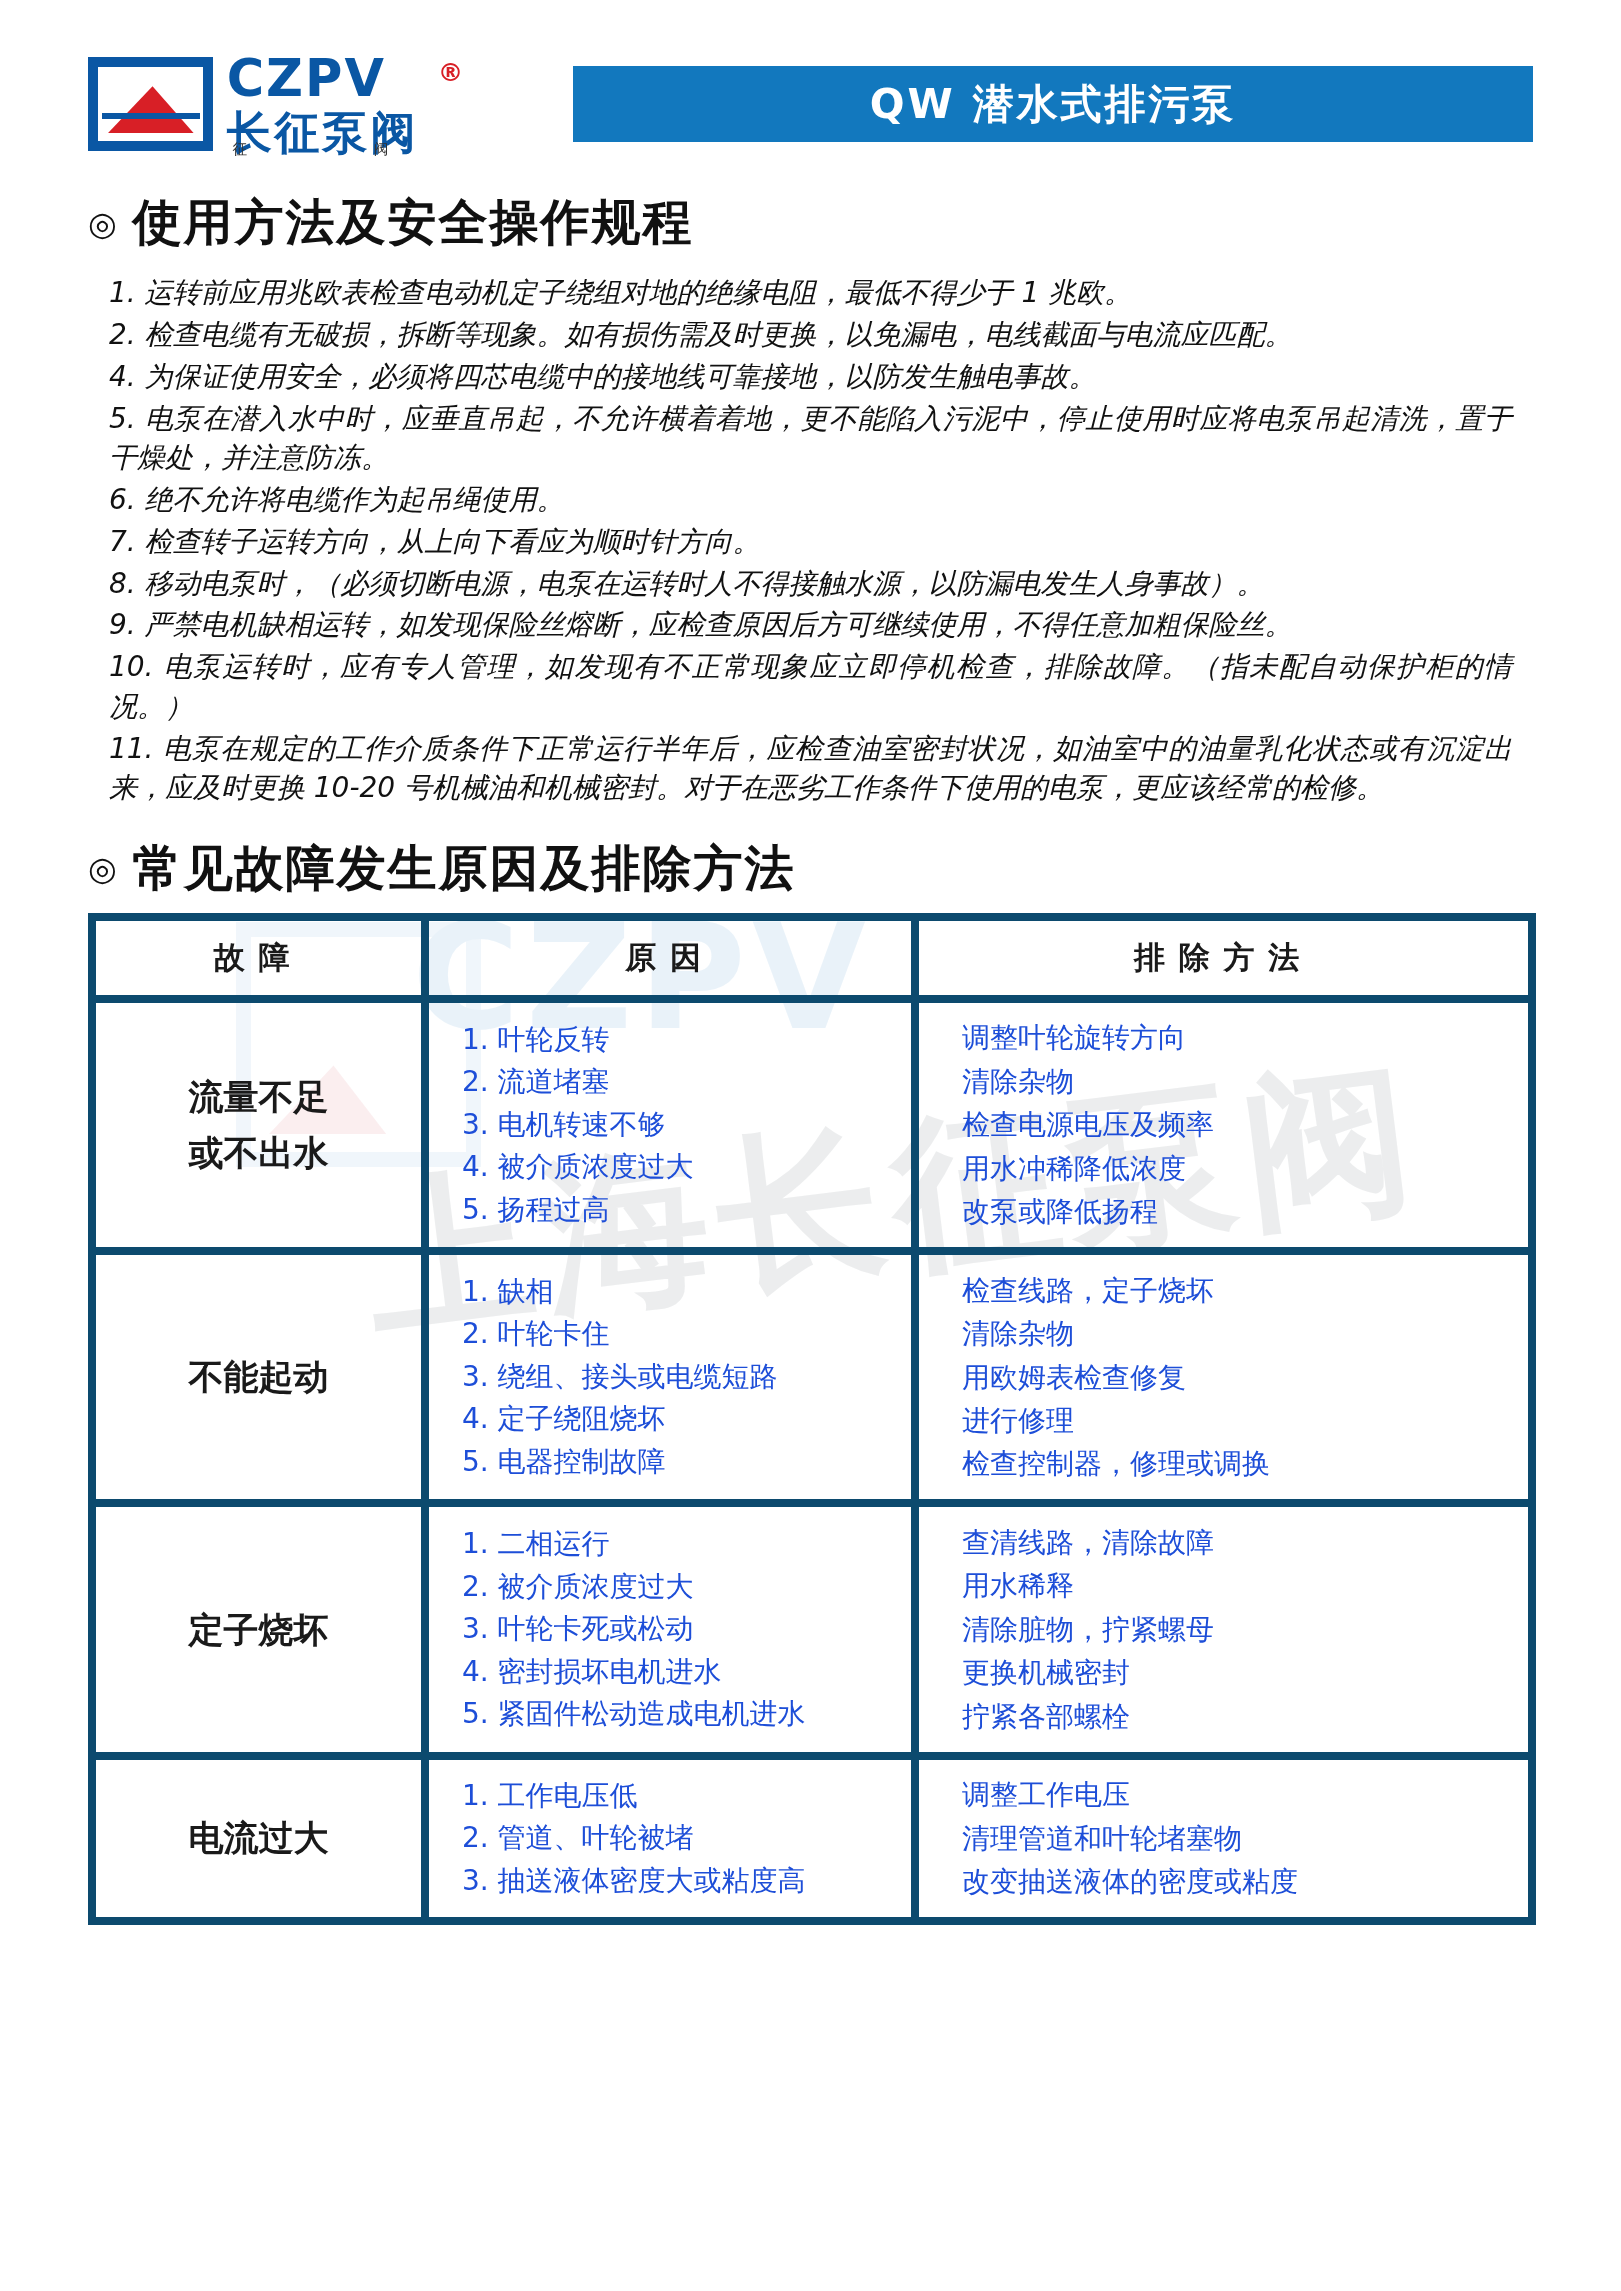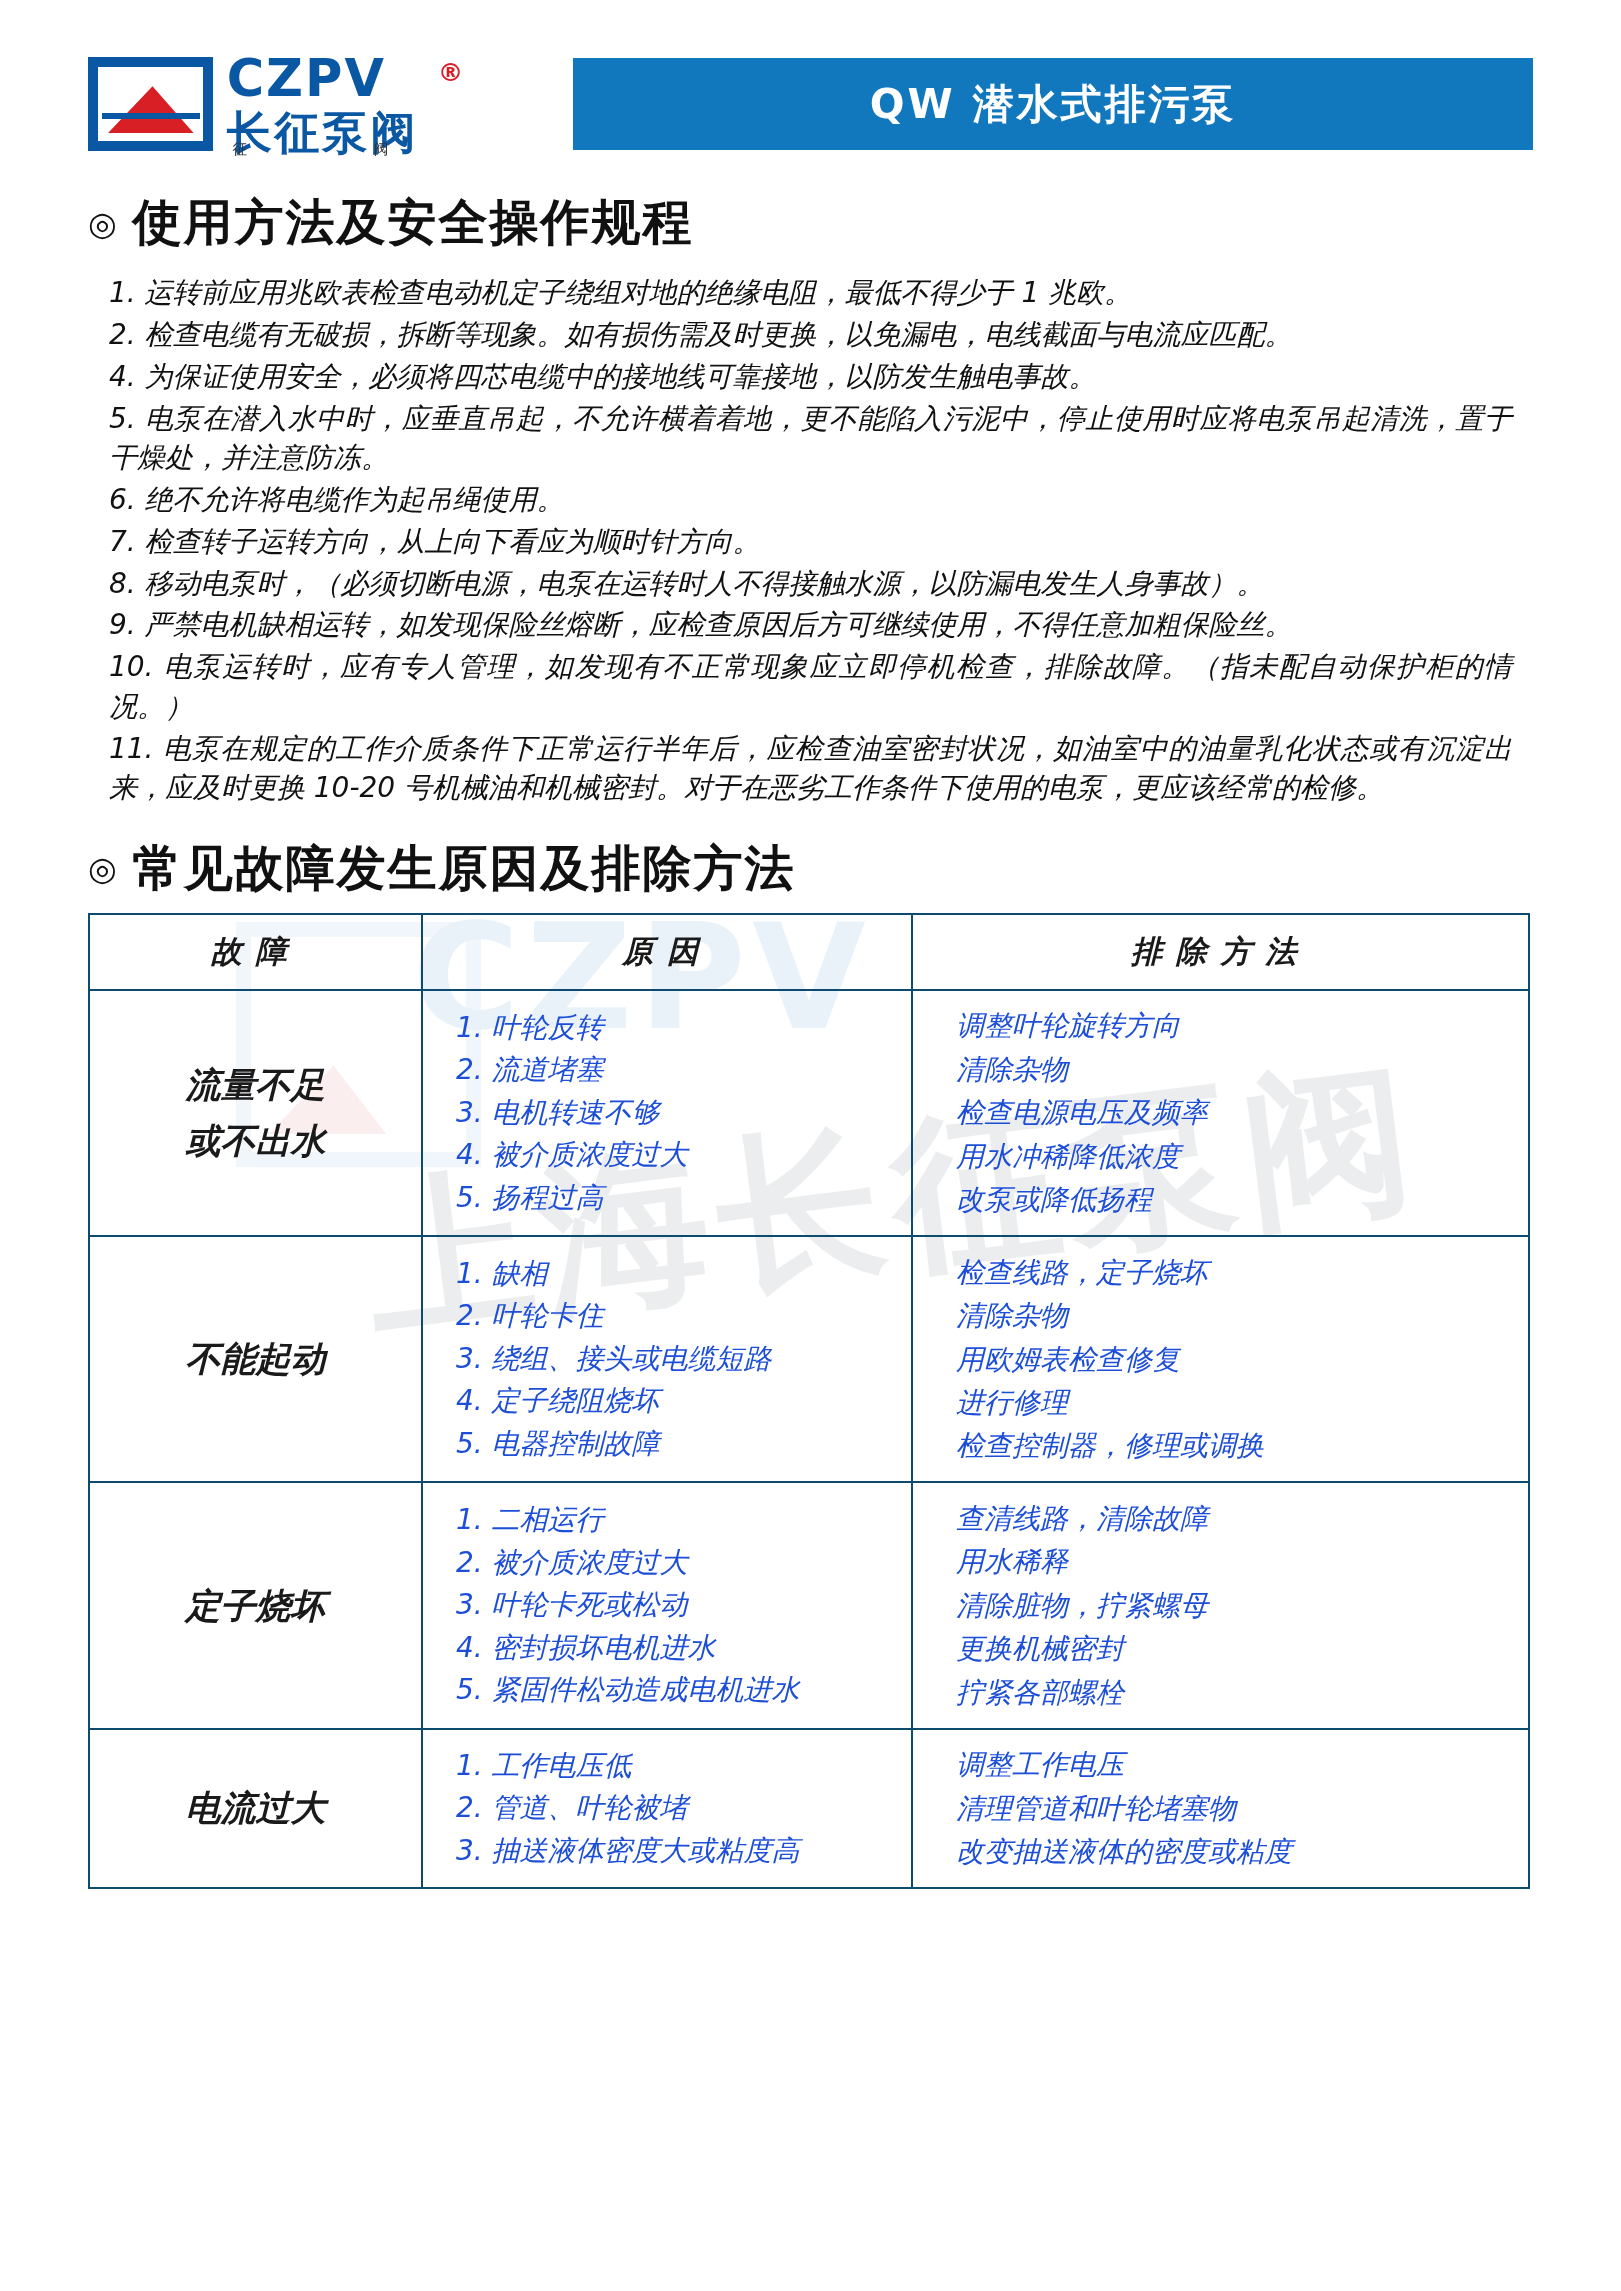--- a/index.html
+++ b/index.html
@@ -150,21 +150,21 @@
     color: #333;
   }
   .logo-sub-left { left: 5.9px; }
   .logo-sub-right { left: 147px; }
 
   .title-bar {
     margin-left: 93px;
     flex: 1;
     background: #1278be;
     color: #ffffff;
-    height: 92px;
+    height: 76px;
     display: flex;
     align-items: center;
     justify-content: center;
     font-size: 41px;
     font-weight: bold;
     letter-spacing: 2.9px;
   }
 
   
   .section-title {
@@ -203,24 +203,23 @@
 
   
   table.fault-table {
     border-collapse: collapse;
     width: 1441px;
     margin-top: 11.8px;
     table-layout: fixed;
   }
   table.fault-table th,
   table.fault-table td {
-    border: 2px solid #0c4a6e;
+    border: 8px solid #0c4a6e;
     vertical-align: middle;
     background: transparent;
-    font-style: italic;
   }
   table.fault-table th {
     font-size: 31px;
     font-weight: bold;
     letter-spacing: 13.7px;
     padding: 15.7px 0;
     text-align: center;
   }
   col.c1 { width: 333px; }
   col.c2 { width: 490px; }

